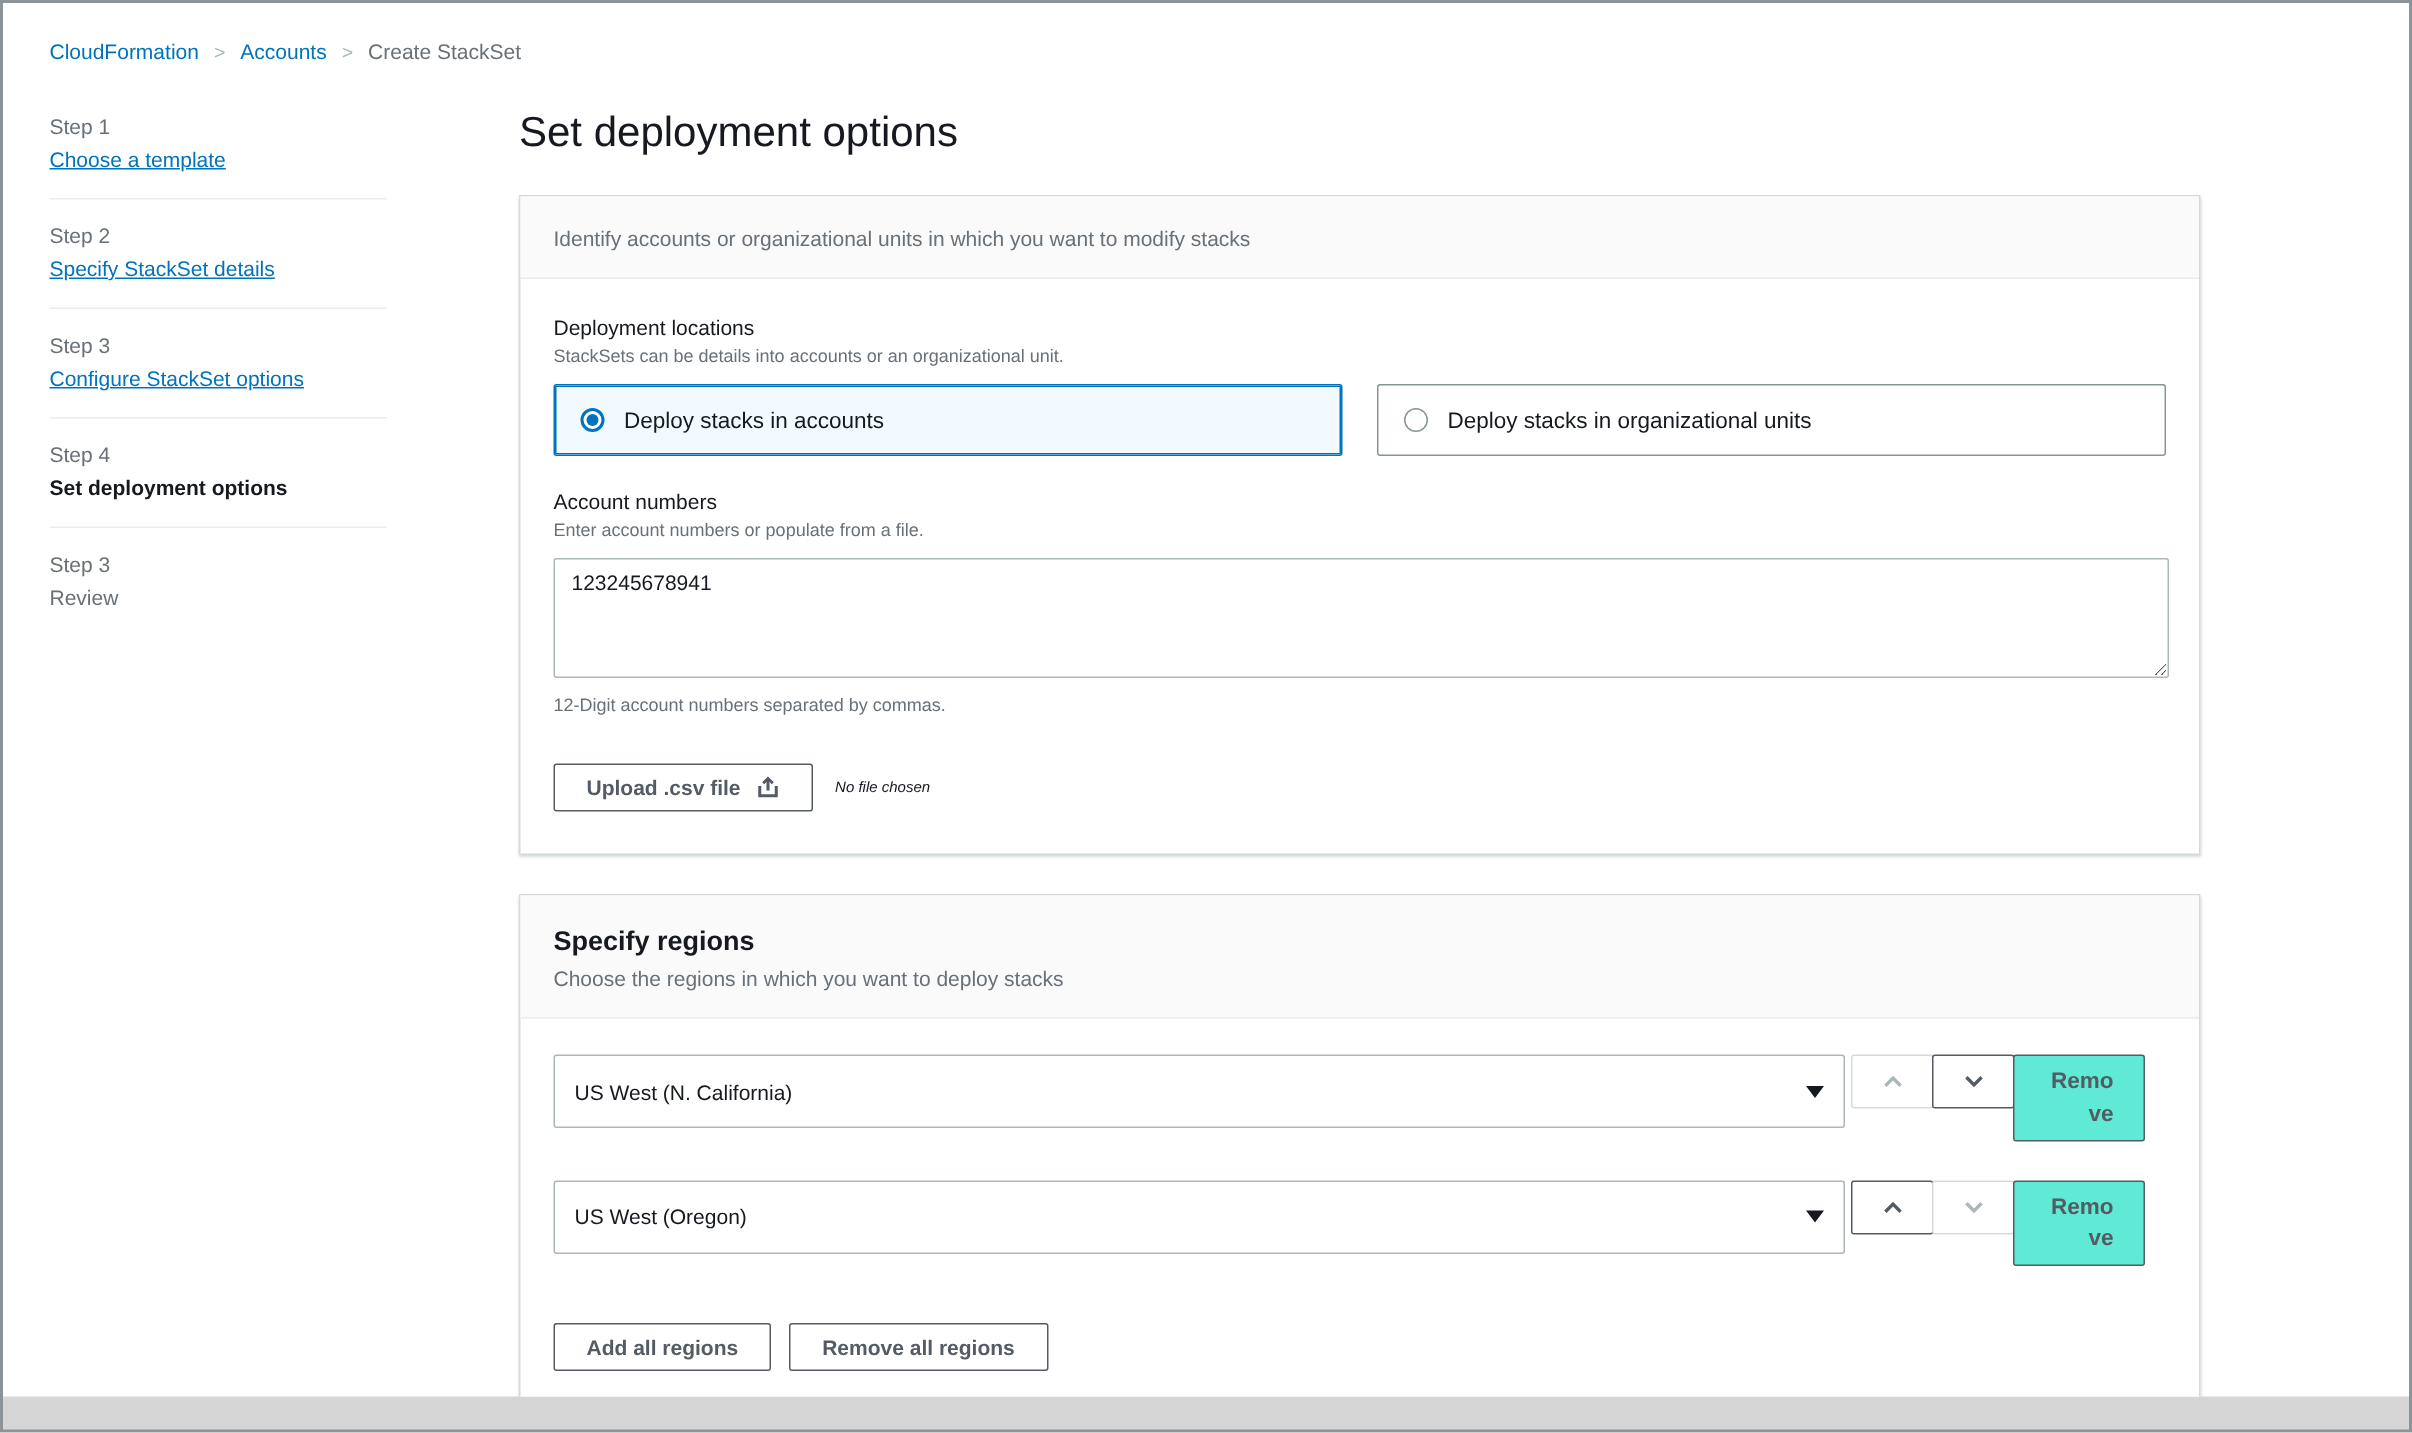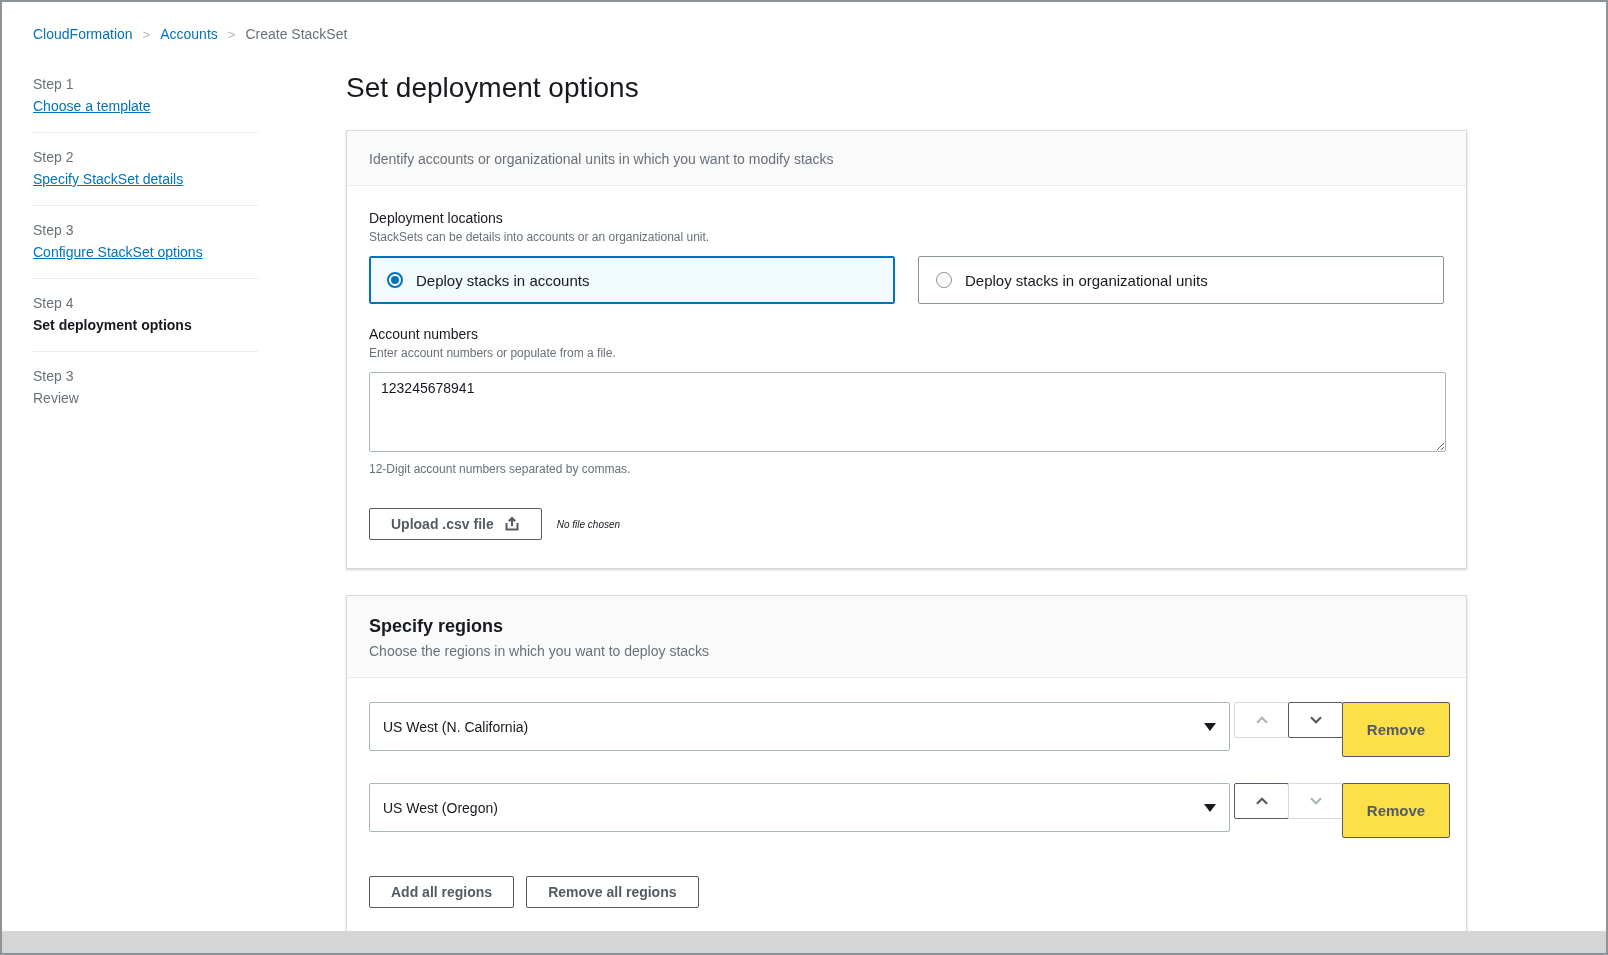--- a/index.html
+++ b/index.html
@@ -121,24 +121,24 @@
   }
   .arrow-btn {
     width: 55px; height: 36px; flex: none;
     background: #fff; border: 1px solid #545b64; border-radius: 2px;
     display: inline-flex; align-items: center; justify-content: center;
     cursor: pointer; color: #545b64;
   }
   .arrow-btn + .arrow-btn { margin-left: -1px; }
   .arrow-btn.is-disabled { border-color: #d5dbdb; color: #aab7b8; cursor: default; }
   .remove-btn {
-    width: 108px; min-height: 55px; flex: none;
-    background: #fde047; border: 1px solid #545b64; border-radius: 2px;
+    width: 88px; min-height: 55px; flex: none;
+    background: #5eead4; border: 1px solid #545b64; border-radius: 2px;
     color: #545b64; font-weight: 700; font-size: 15px; line-height: 1.45;
-    text-align: center; padding: 6px 20px;
+    text-align: right; padding: 6px 20px;
     overflow-wrap: anywhere; word-break: break-all;
     cursor: pointer; margin-left: -1px;
     font-family: "Liberation Sans", "DejaVu Sans", sans-serif;
   }
   .region-actions { display: flex; gap: 12px; margin-top: 38px; }
 </style>
 </head>
 <body>
 
 <div class="frame">

